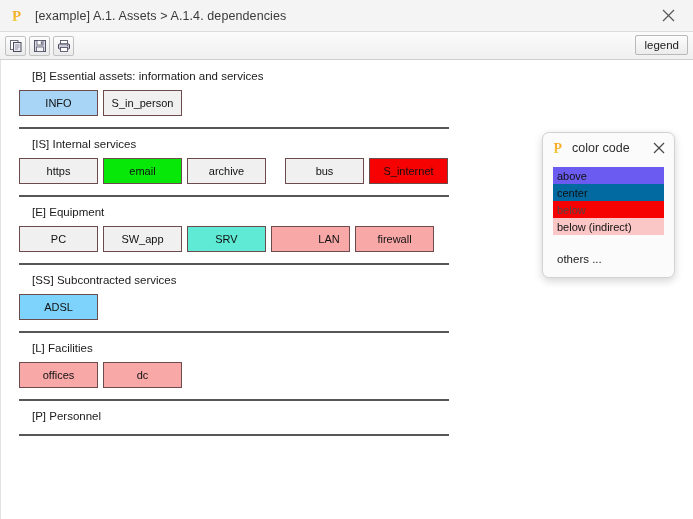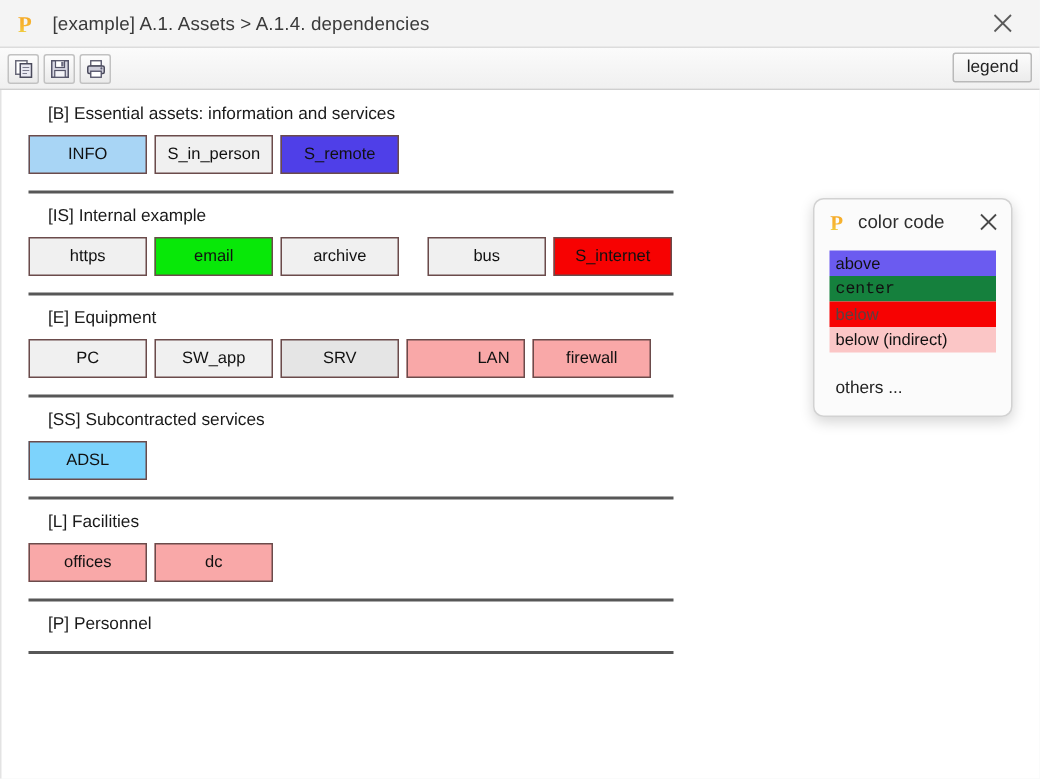--- a/index.html
+++ b/index.html
@@ -307,41 +307,40 @@
   </div>
 
   <div class="canvas-wrap">
     <div class="canvas" id="canvas-root">
 
     <div class="group">
           <div class="group-title">[B] Essential assets: information and services</div>
           <div class="group-row">
             <div class="asset" style="background: rgb(168, 213, 245); color: rgb(17, 17, 17);">INFO</div>
             <div class="asset" style="background: rgb(240, 240, 240); color: rgb(17, 17, 17);">S_in_person</div>
-            <div class="asset" style="background: rgb(79, 63, 232); color: rgb(17, 17, 17);">S_remote</div>
-          </div>
-        </div>
-        <div class="separator"></div>
-        <div class="group">
-          <div class="group-title">[IS] Internal example</div>
+          </div>
+        </div>
+        <div class="separator"></div>
+        <div class="group">
+          <div class="group-title">[IS] Internal services</div>
           <div class="group-row">
             <div class="asset" style="background: rgb(240, 240, 240); color: rgb(17, 17, 17);">https</div>
             <div class="asset" style="background: rgb(8, 232, 8); color: rgb(17, 17, 17);">email</div>
             <div class="asset" style="background: rgb(240, 240, 240); color: rgb(17, 17, 17);">archive</div>
             <div class="asset" style="background: rgb(240, 240, 240); color: rgb(17, 17, 17); margin-left: 14px;">bus</div>
             <div class="asset" style="background: rgb(247, 2, 2); color: rgb(17, 17, 17);">S_internet</div>
           </div>
         </div>
         <div class="separator"></div>
         <div class="group">
           <div class="group-title">[E] Equipment</div>
           <div class="group-row">
             <div class="asset" style="background: rgb(240, 240, 240); color: rgb(17, 17, 17);">PC</div>
             <div class="asset" style="background: rgb(240, 240, 240); color: rgb(17, 17, 17);">SW_app</div>
-            <div class="asset" style="background: #e5e5e5; color: rgb(17, 17, 17); text-align: right;">SRV</div>
+            <div class="asset" style="background: #5eead4; color: rgb(17, 17, 17); text-align: right;">SRV</div>
             <div class="asset" style="background: rgb(249, 168, 168); color: rgb(17, 17, 17); padding-left: 37px;">LAN</div>
             <div class="asset" style="background: rgb(249, 168, 168); color: rgb(17, 17, 17);">firewall</div>
           </div>
         </div>
         <div class="separator"></div>
         <div class="group">
           <div class="group-title">[SS] Subcontracted services</div>
           <div class="group-row">
             <div class="asset" style="background: #7dd3fc; color: rgb(17, 17, 17);">ADSL</div>
           </div>
@@ -379,21 +378,21 @@
         <span class="legend-close">
           <svg width="12" height="12" viewBox="0 0 12 12">
             <line x1="1" y1="1" x2="11" y2="11" stroke="#4a4a4a" stroke-width="1.2"></line>
             <line x1="11" y1="1" x2="1" y2="11" stroke="#4a4a4a" stroke-width="1.2"></line>
           </svg>
         </span>
       </div>
       <div class="legend-body" id="legend-body">
 
           <div class="legend-item" style="background: rgb(107, 91, 240); color: rgb(17, 17, 17);">above</div>
-          <div class="legend-item" style="background: #15803d; color: rgb(17, 17, 17); font-family: Liberation Mono, monospace;">center</div>
+          <div class="legend-item" style="background: #0369a1; color: rgb(17, 17, 17);">center</div>
           <div class="legend-item" style="background: rgb(247, 2, 2); color: rgb(90, 64, 64);">below</div>
           <div class="legend-item" style="background: rgb(251, 198, 198); color: rgb(17, 17, 17);">below (indirect)</div>
           <div class="legend-others">others ...</div>
         </div>
     </div>
   </div>
 
 </div>
 
 </body></html>

